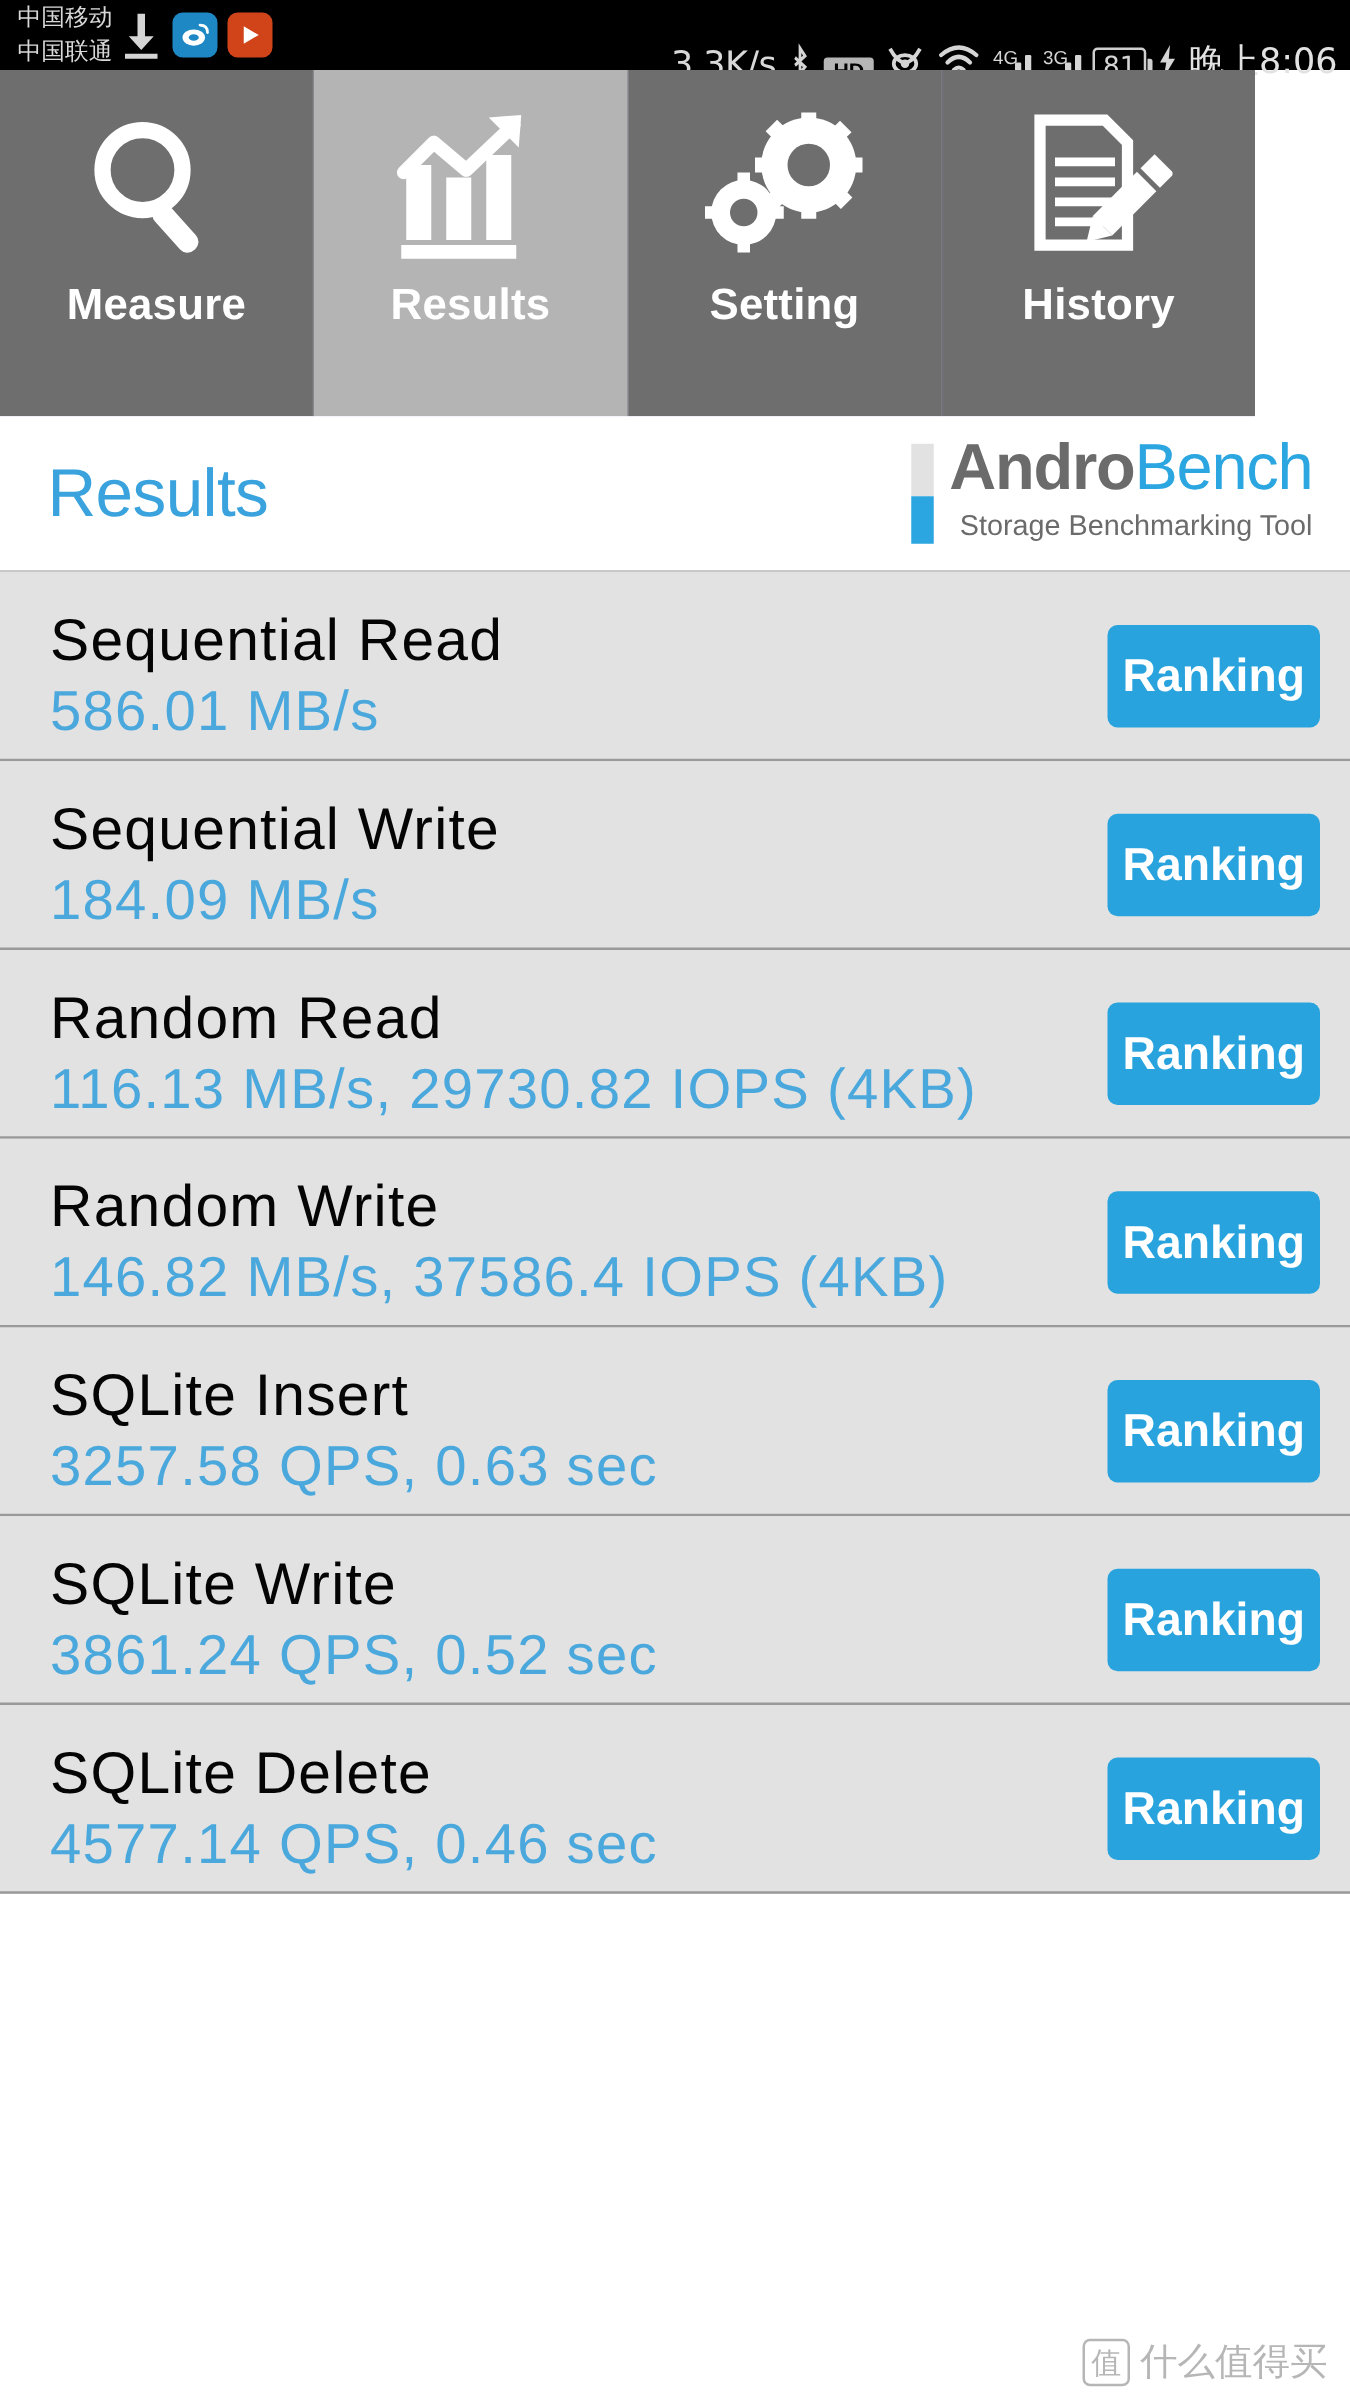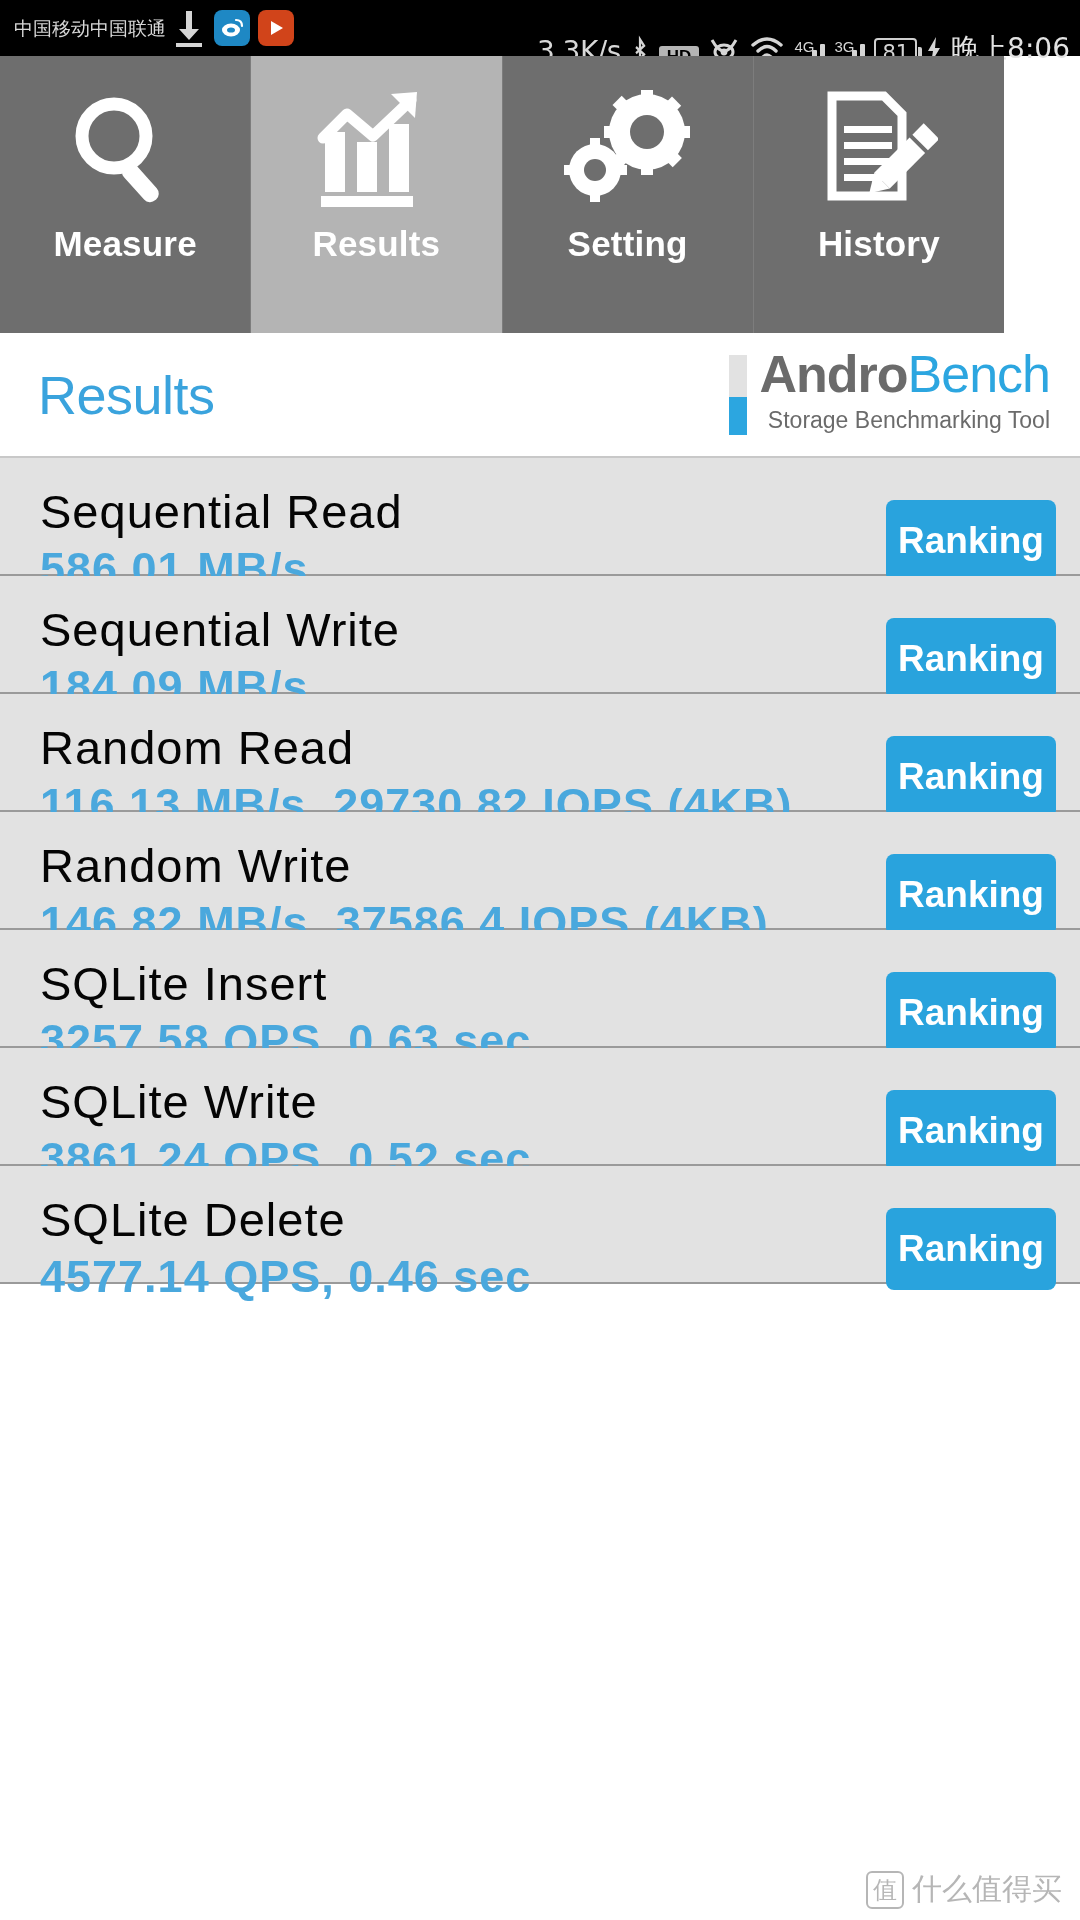--- a/index.html
+++ b/index.html
@@ -12,21 +12,21 @@
 
   
   .statusbar {
     position: relative;
     height: 56px; width: 1080px;
     background: #000000;
     display: flex; align-items: center;
     color: #cfcfcf;
   }
   .carrier {
-    display: flex; 
+    display: flex; flex-direction: column;
     justify-content: center;
     margin-left: 14px;
     font-size: 19px; line-height: 27px;
     color: #d8d8d8;
     font-family: "DejaVu Sans", sans-serif;
   }
   .dl-arrow { margin-left: 8px; width: 30px; height: 42px; position: relative; }
   .notif-icons { display: flex; align-items: center; gap: 8px; margin-left: 10px; }
   .app-badge {
     width: 36px; height: 36px; border-radius: 8px;
@@ -99,35 +99,34 @@
   .brand-bar .bot { height: 38px; background: #2ca6e0; }
   .brand-text { display: flex; flex-direction: column; }
   .brand-name { font-size: 52px; line-height: 54px; font-weight: normal; letter-spacing: -1px; }
   .brand-name .a { color: #6b6b6b; font-weight: bold; }
   .brand-name .b { color: #2ca6e0; }
   .brand-sub { font-size: 23px; color: #6b6b6b; text-align: right; margin-top: 6px; letter-spacing: 0px; }
 
   
   .results-list { width: 1080px; background: #e2e2e2; }
   .result-row {
-    position: relative; height: 118px; width: 1080px;
+    position: relative; height: 151px; width: 1080px;
     background: #e2e2e2;
     border-bottom: 2px solid #9a9a9a;
   }
   .row-texts { position: absolute; left: 40px; top: 26px; width: 1000px; }
   .row-title {
     color: #050505; font-size: 47px; line-height: 56px;
     white-space: nowrap; letter-spacing: 1px;
     font-family: "Liberation Sans", sans-serif;
   }
   .row-value {
     color: #4aa8dd; font-size: 45px; line-height: 58px;
     white-space: nowrap; letter-spacing: 1px;
     font-family: "Liberation Sans", sans-serif;
-    font-weight: bold;
   }
   .rank-btn {
     position: absolute; right: 24px; top: 42px;
     width: 170px; height: 82px;
     background: #29a3dd; border-radius: 8px;
     color: #ffffff; font-size: 37px; font-weight: bold;
     display: flex; align-items: center; justify-content: center;
     letter-spacing: 0px;
   }
 

